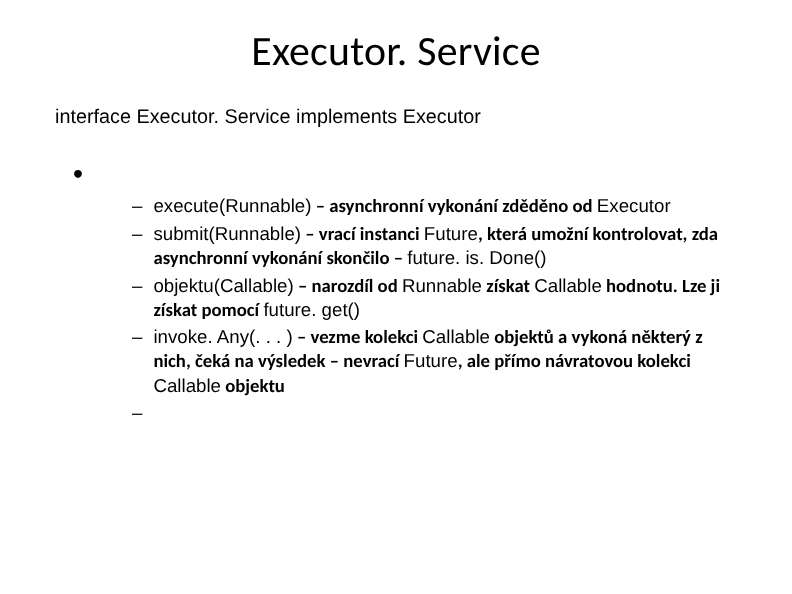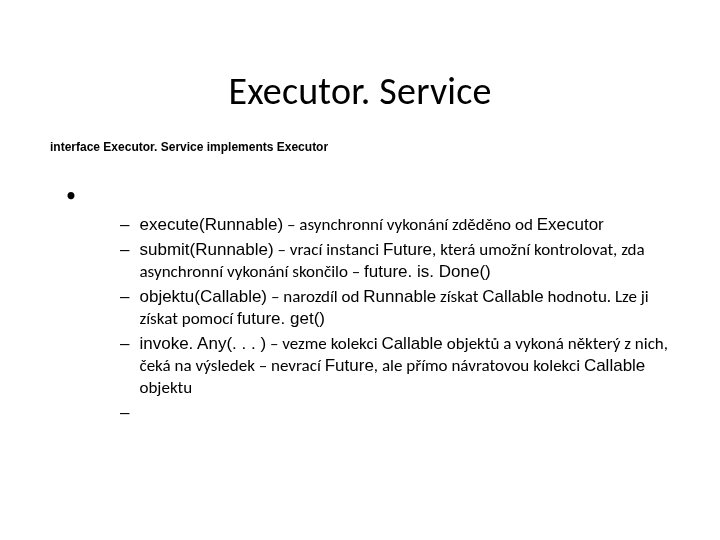--- a/index.html
+++ b/index.html
@@ -13,26 +13,25 @@
   }
   .slide {
     padding: 24px 50px 20px 50px;
   }
   .title {
     font-size: 38px;
     font-weight: 400;
     text-align: center;
     margin-bottom: 26px;
     letter-spacing: 0.2px;
-    margin-top: 44px;
   }
   .subtitle {
     font-family: Arial, sans-serif;
-    font-size: 12px;
-    font-weight: 700;
+    font-size: 18px;
+    font-weight: 400;
     margin-bottom: 28px;
   }
   .bullet-row {
     display: flex;
     align-items: flex-start;
     margin-bottom: 6px;
     padding-left: 16px;
   }
   .bullet-dot {
     font-size: 20px;
@@ -56,21 +55,21 @@
     font-size: 17px;
     line-height: 22px;
     margin-right: 10px;
     flex-shrink: 0;
   }
   .sub-content {
     font-size: 17px;
     line-height: 22px;
   }
   .sub-content .b { font-family: Arial, sans-serif; font-weight: 400; }
-  .sub-content .r { font-family: Calibri, "Segoe UI", Arial, sans-serif; font-weight: 400; }
+  .sub-content .r { font-family: Calibri, "Segoe UI", Arial, sans-serif; font-weight: 700; }
 </style>
 </head>
 <body>
 
 <div class="slide">
 
   <h1 class="title">Executor. Service</h1>
 
   <div class="subtitle">interface Executor. Service implements Executor</div>
 

